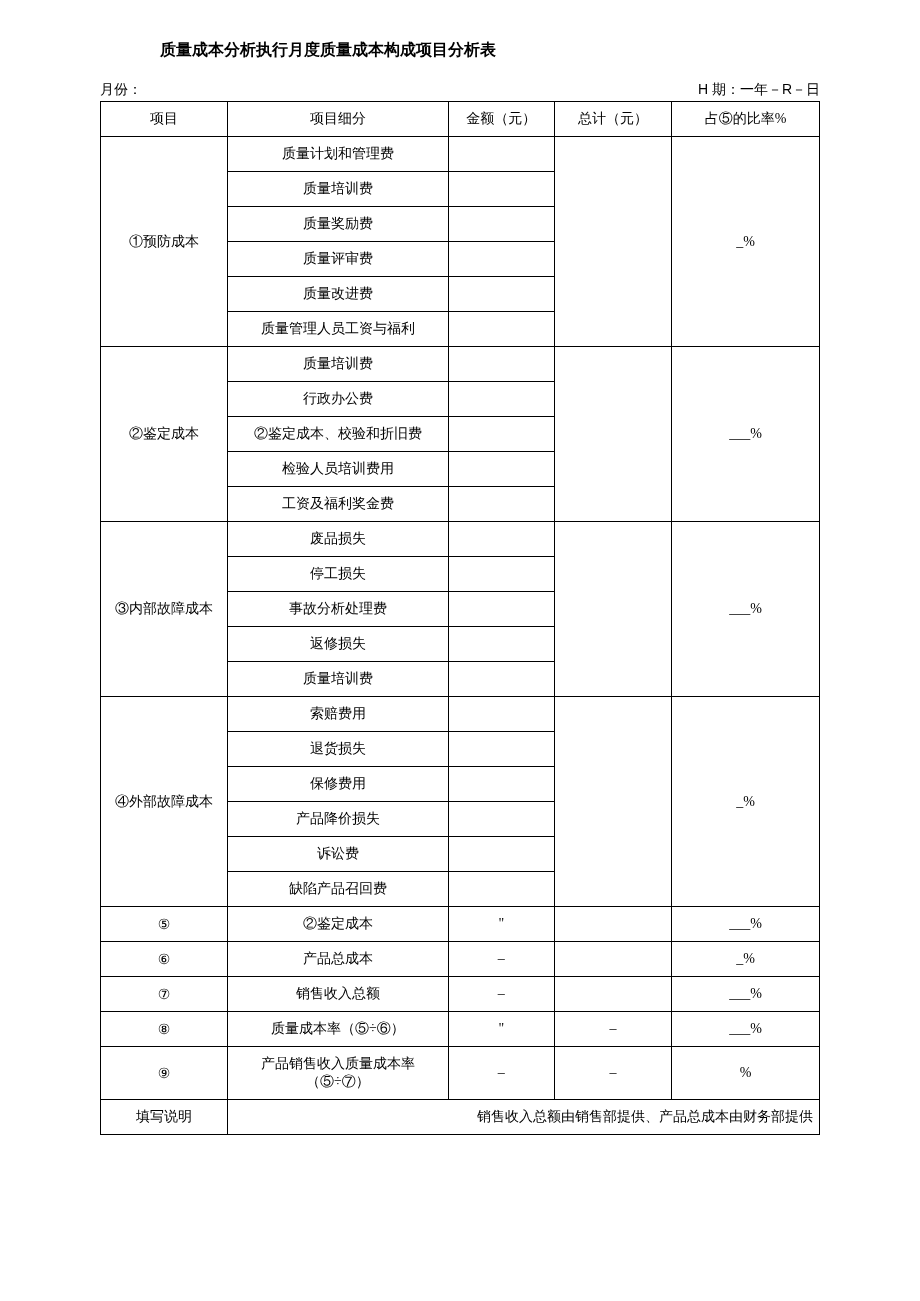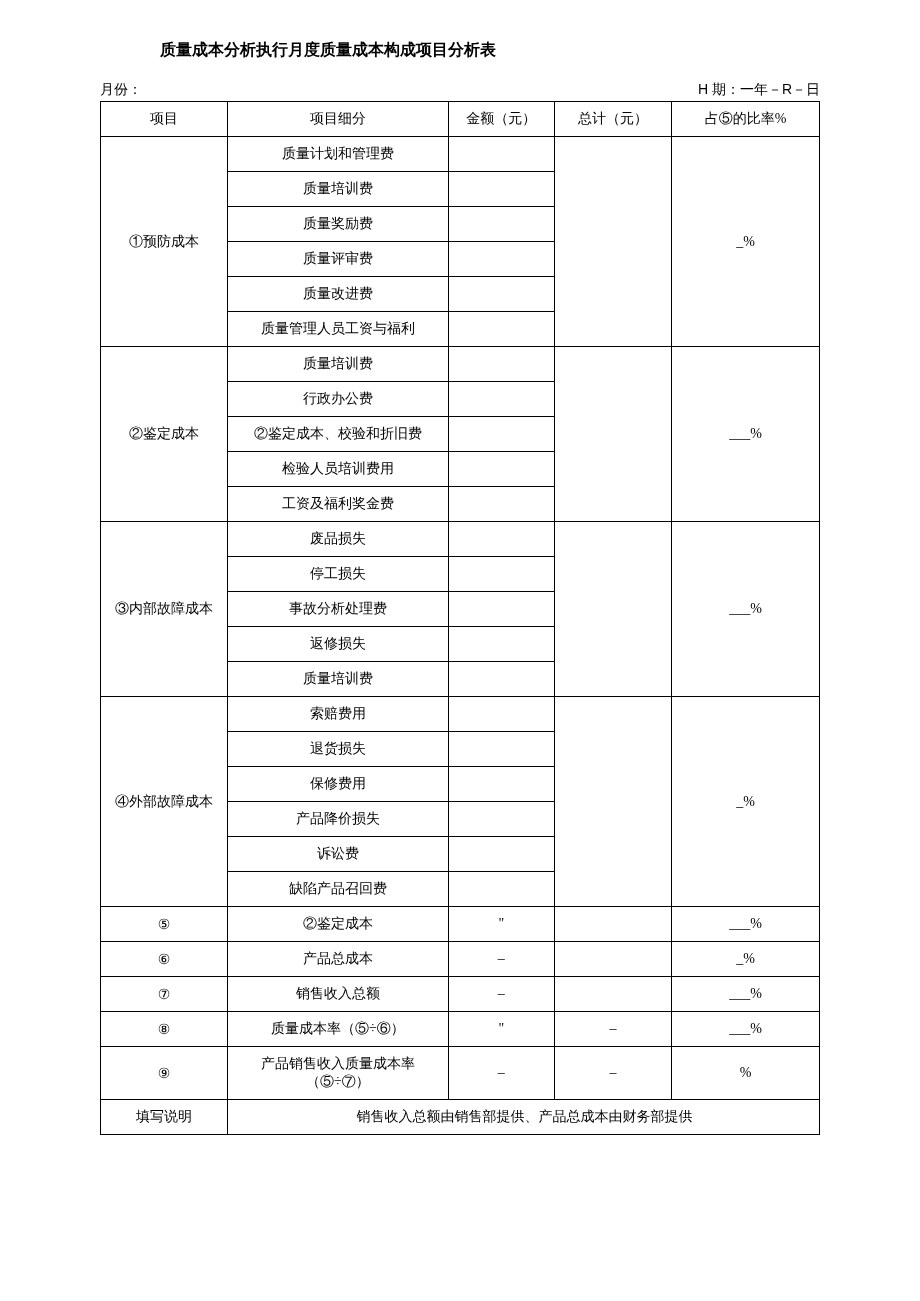--- a/index.html
+++ b/index.html
@@ -52,21 +52,21 @@
     .amount-col {
       width: 90px;
     }
     .total-col {
       width: 100px;
     }
     .ratio-col {
       width: 130px;
     }
     .note-cell {
-      text-align: center;
+      text-align: right;
       padding-left: 8px;
     }
   </style>
 </head>
 <body>
 
 <div class="title">质量成本分析执行月度质量成本构成项目分析表</div>
 
 <div class="meta-row">
   <span>月份：</span>

